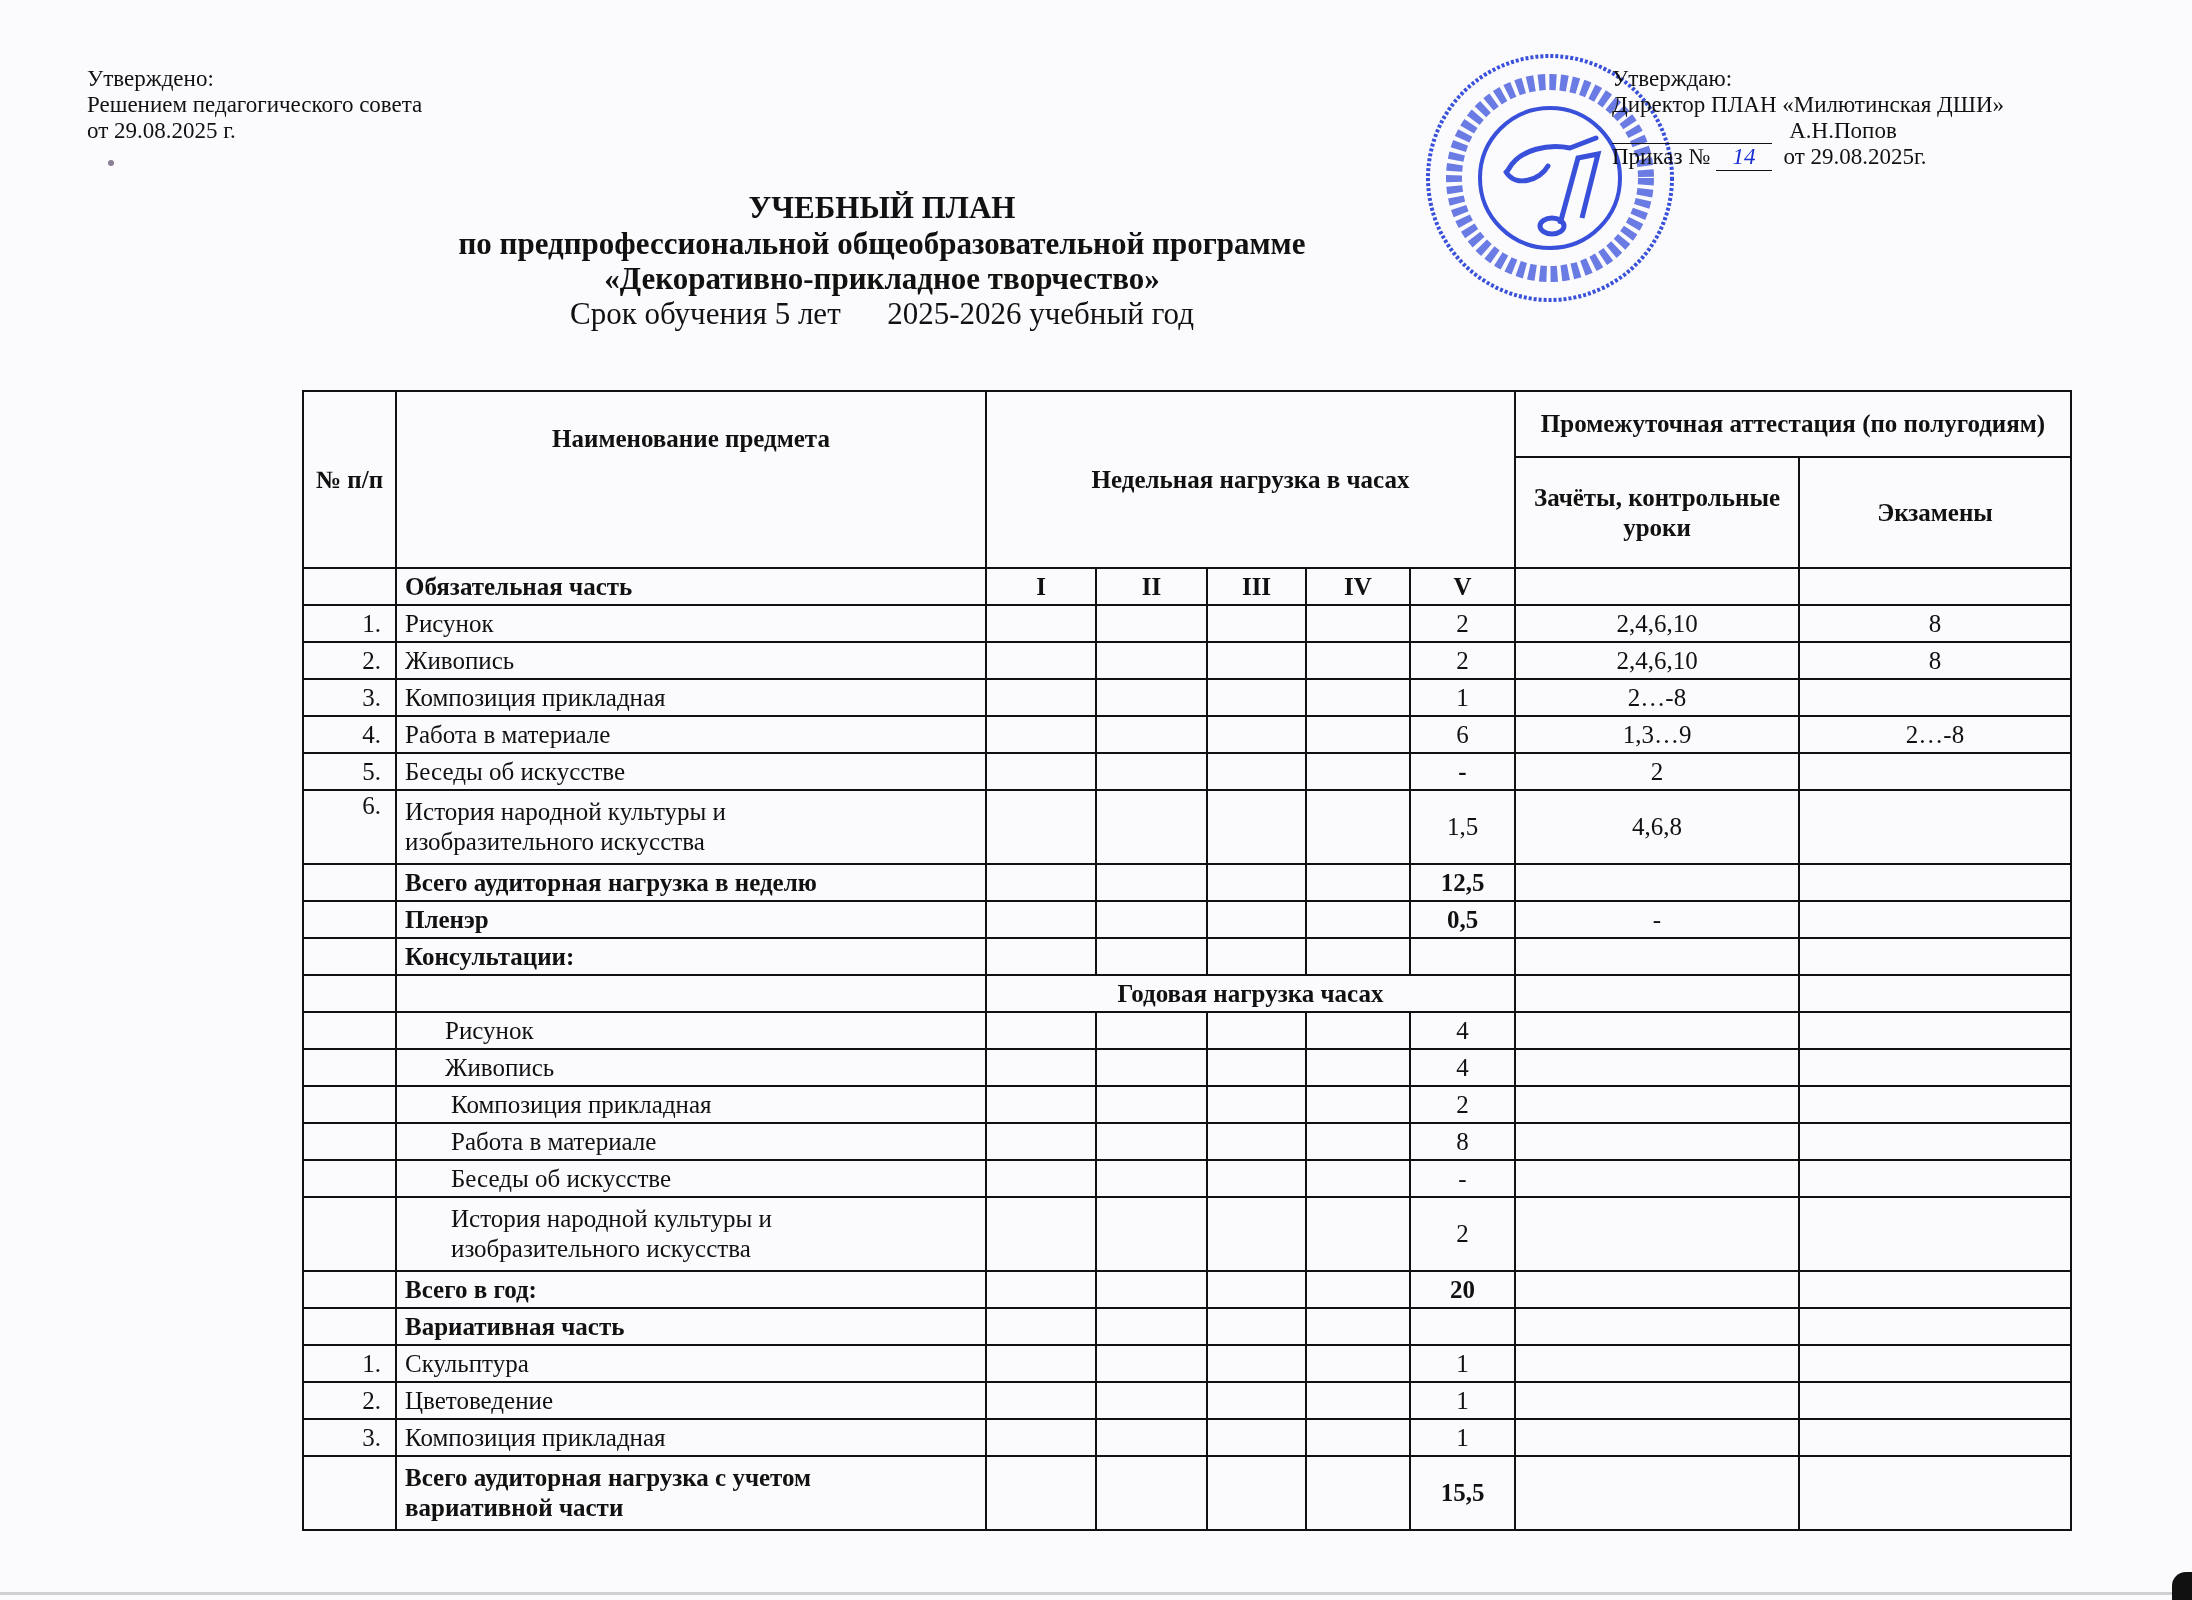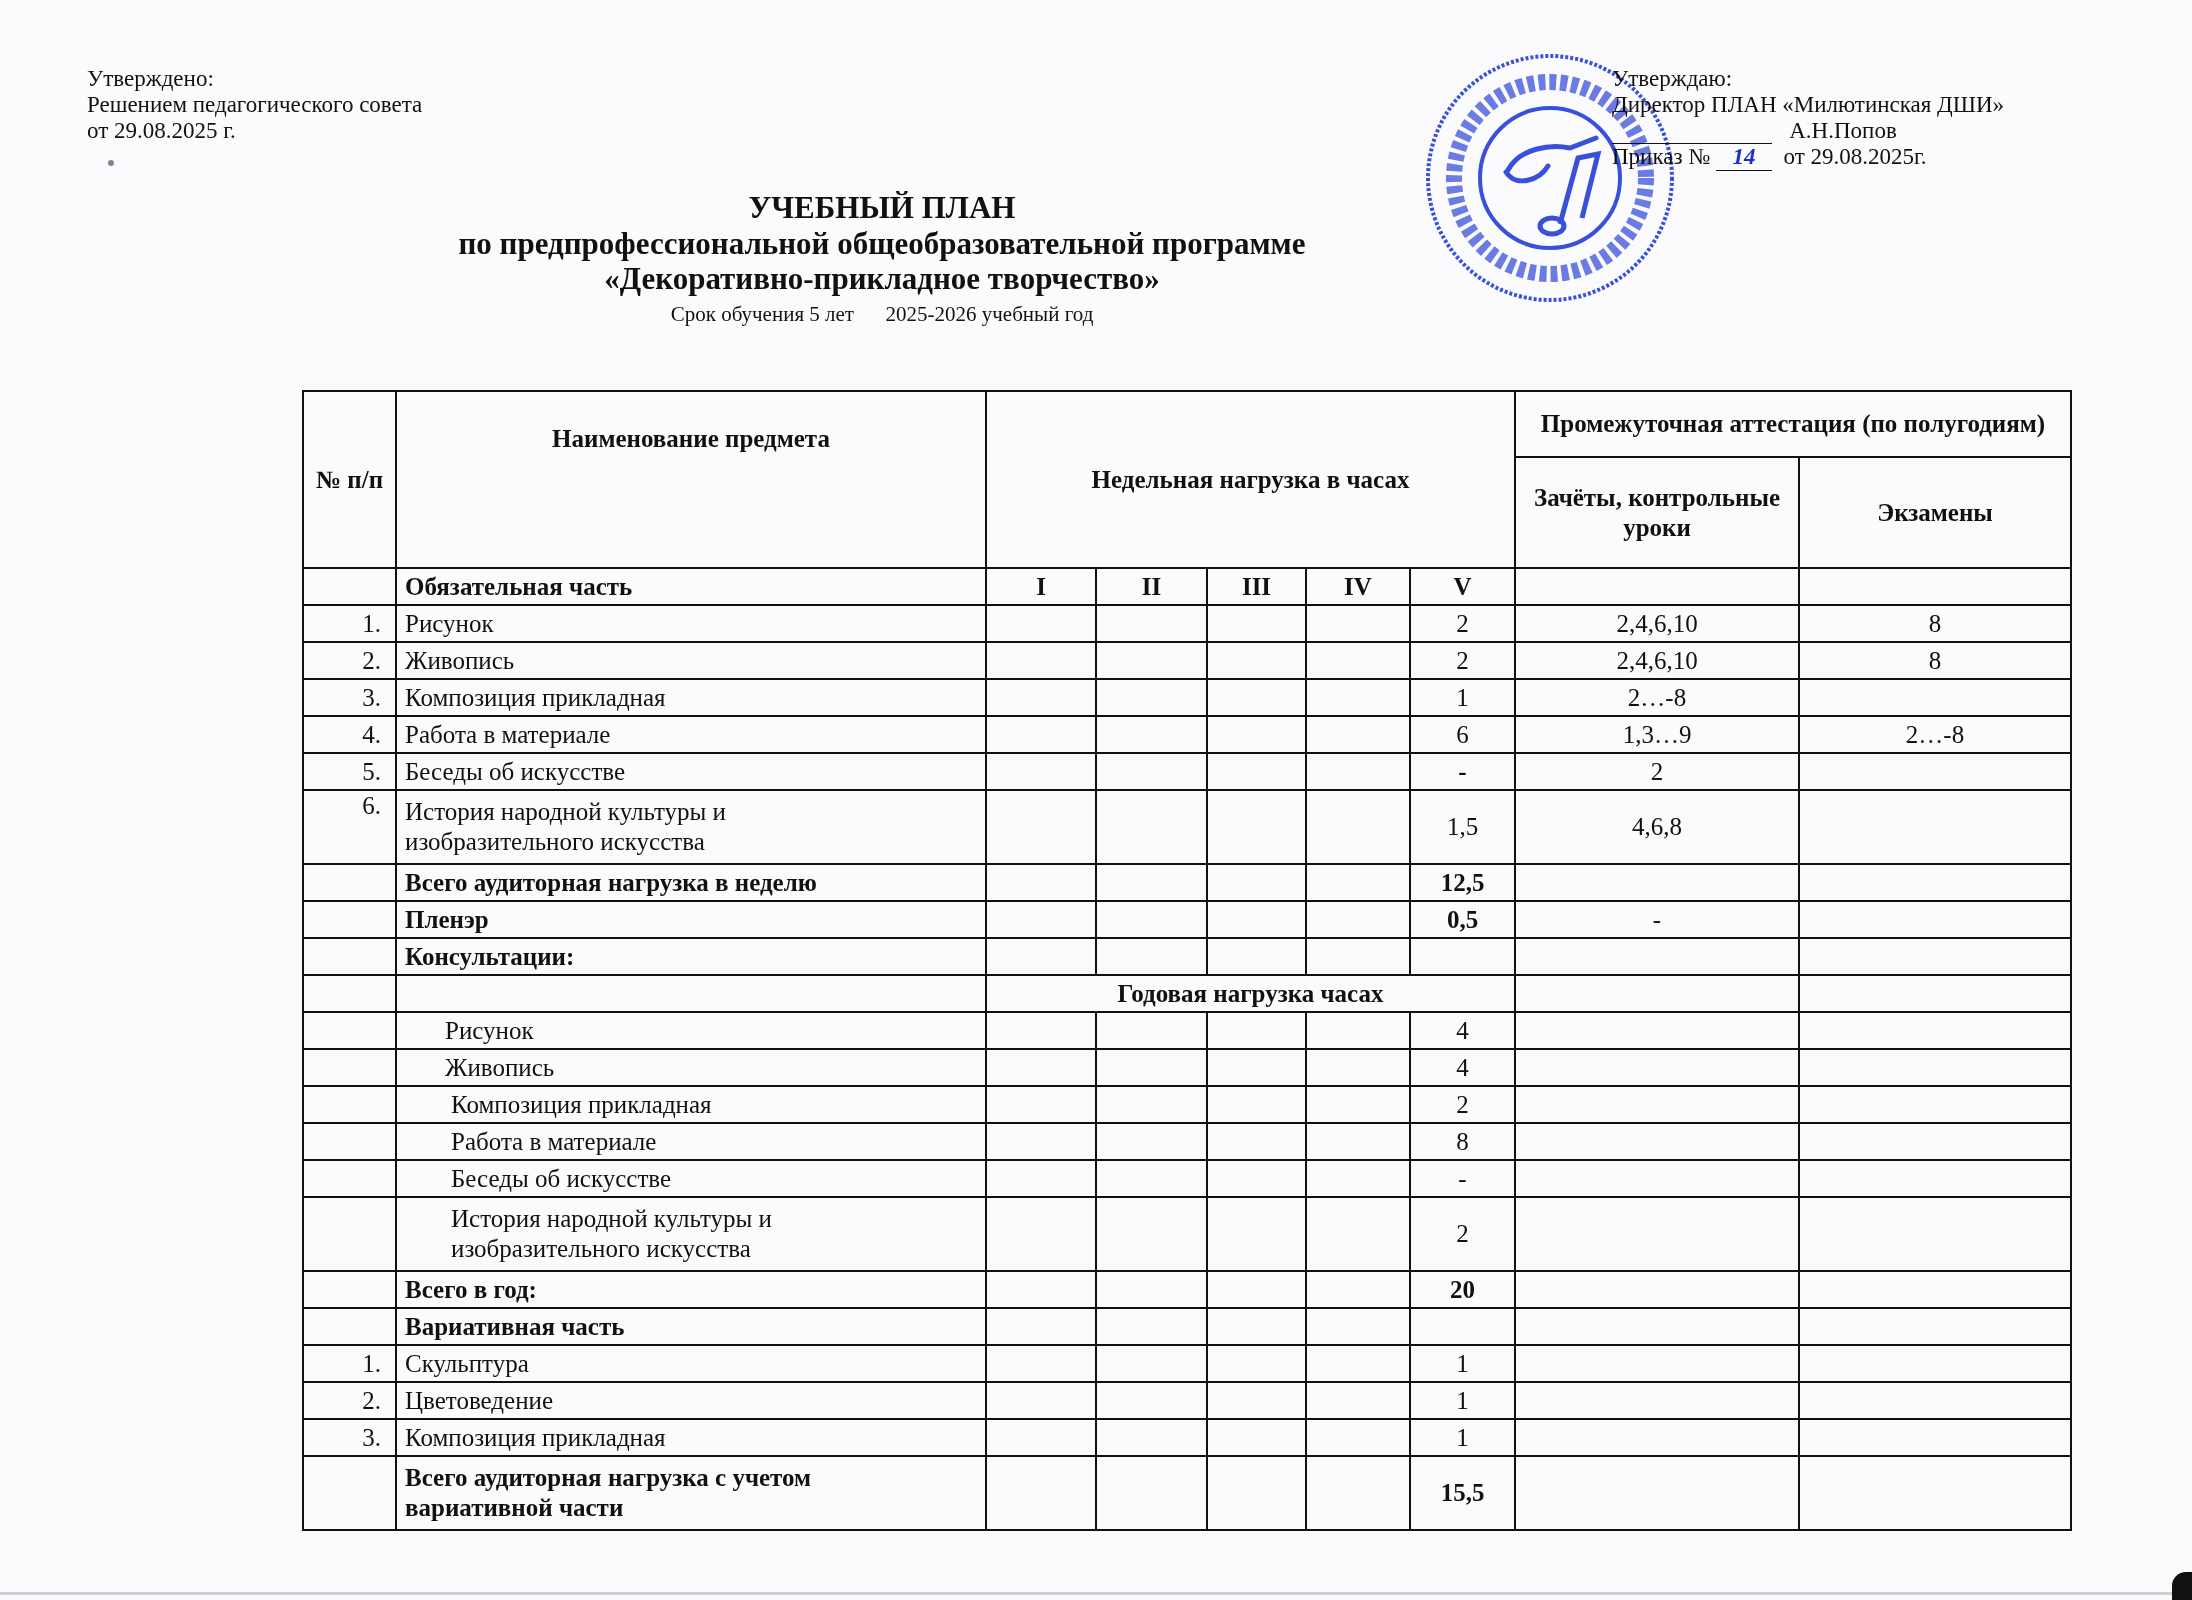--- a/index.html
+++ b/index.html
@@ -2,25 +2,25 @@
 <html><head>
 <meta charset="utf-8">
 <style>
   html, body { margin:0; padding:0; }
   body { width:2192px; height:1600px; background:#fbfafc; position:relative; overflow:hidden;
          font-family:"Liberation Serif", serif; color:#111; }
   .abs { position:absolute; }
   .hdr-left { left:87px; top:66px; font-size:23px; line-height:26px; }
   .hdr-right { left:1612px; top:66px; font-size:23px; line-height:26px; z-index:3; }
   .sig-line { display:inline-block; width:160px; border-bottom:1.5px solid #111; height:20px; vertical-align:bottom; }
-  .num-line { display:inline-block; width:56px; border-bottom:1.5px solid #111; text-align:center; color:#1a2fd0; font-style:italic;font-weight:bold; }
+  .num-line { display:inline-block; width:56px; border-bottom:1.5px solid #111; text-align:center; color:#1a2fd0; font-style:italic; }
   .title-block { left:0; width:1764px; top:190px; text-align:center; }
   .title-block .t1 { font-size:31px; font-weight:bold; line-height:36px; }
   .title-block .t2 { font-size:31px; font-weight:bold; line-height:35px; }
-  .title-block .t3 { font-size:21px; line-height:36px; }
+  .title-block .t3 { font-size:31px; line-height:36px; }
   .stamp { left:1420px; top:48px; width:260px; height:260px; z-index:2; opacity:0.88; }
   table.plan { position:absolute; left:302px; top:390px; border-collapse:collapse; table-layout:fixed;
                font-size:25px; }
   table.plan td { border:2px solid #111; padding:0 8px; vertical-align:middle; line-height:30px; }
   .c { text-align:center; }
   .b { font-weight:bold; }
   .ind1 { padding-left:48px !important; }
   .ind2 { padding-left:54px !important; }
   .num { text-align:right; padding-right:14px !important; }
   tr.r { height:37px;margin-left:40px; }

